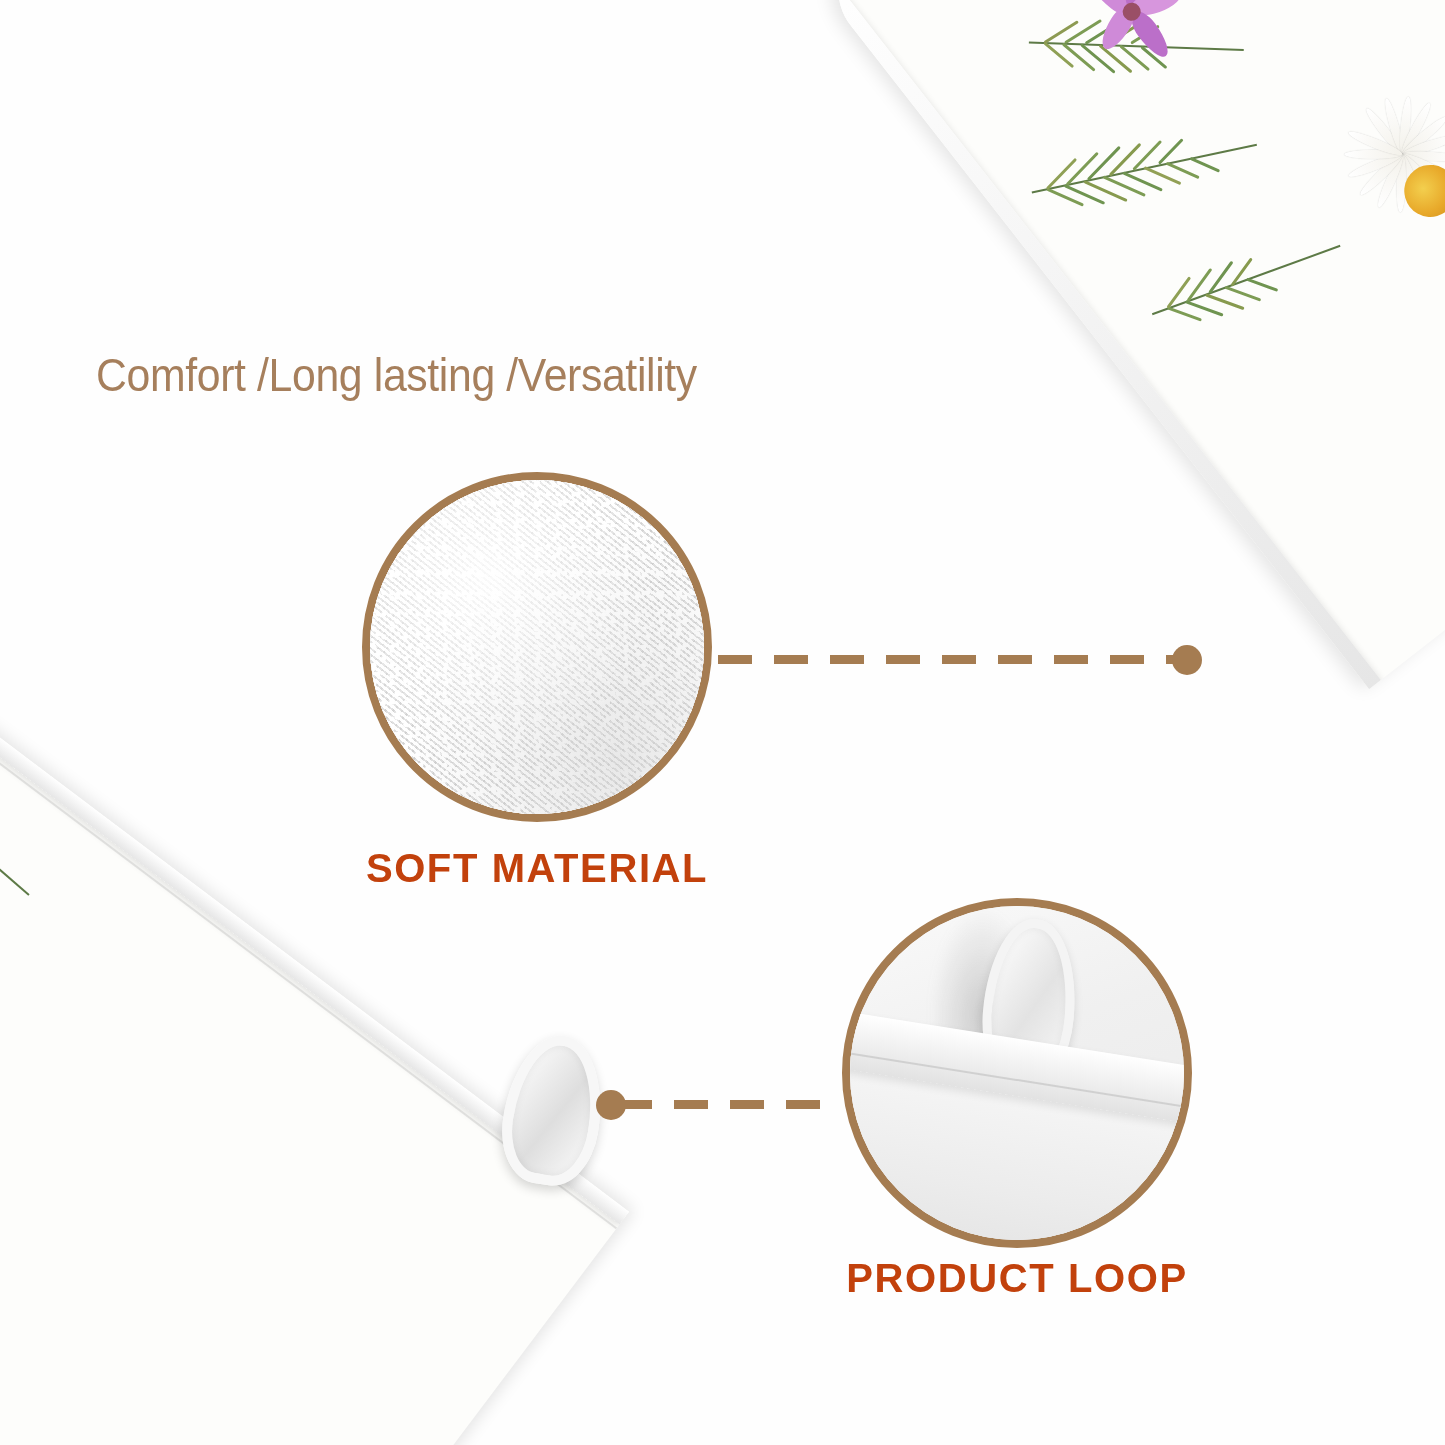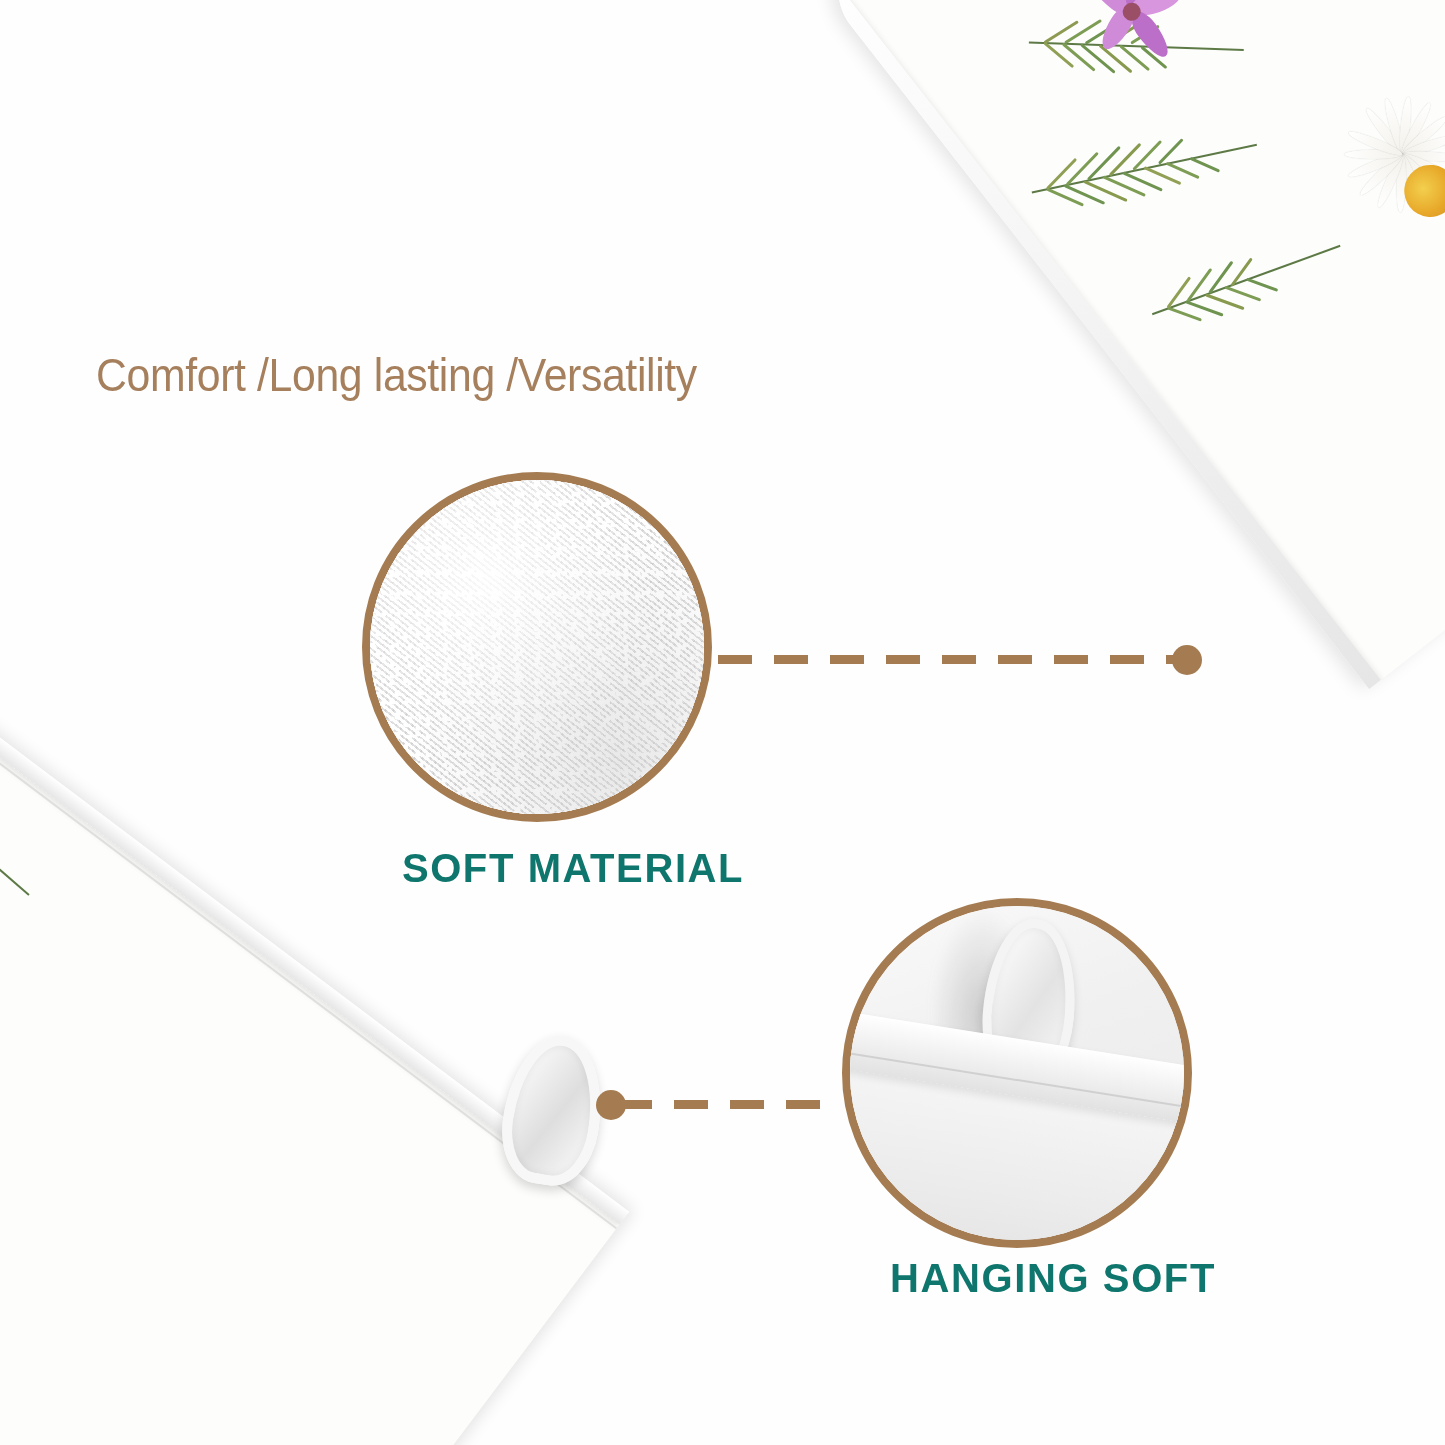--- a/index.html
+++ b/index.html
@@ -44,26 +44,25 @@
     border:8px solid #a57c51;
     box-sizing:border-box;
     overflow:hidden;
     position:relative;
     background:#f7f7f7;
   }
   .flabel{
     position:absolute;
     text-align:center;
     font-weight:bold;
-    color:#0f766e;
+    color:#c2410c;
     font-size:40px;
     letter-spacing:1.6px;
     white-space:nowrap;
     font-family:"Liberation Sans", sans-serif;
-    margin-left:36px;
   }
 
   
   .terry{
     position:absolute;inset:0;
     background-color:#f2f2f2;
     background-image:
       radial-gradient(circle at 22% 28%, #ffffff 0 2px, rgba(255,255,255,0) 3px),
       radial-gradient(circle at 62% 12%, #ffffff 0 2px, rgba(255,255,255,0) 3px),
       radial-gradient(circle at 85% 55%, #ffffff 0 2px, rgba(255,255,255,0) 3px),
@@ -298,18 +297,18 @@
     <div class="fcircle" style="width:350px;height:350px;">
       <div class="loopphoto">
         <div class="shade"></div>
         <div class="tab"></div>
         <div class="hem2"></div>
         <div class="hem"></div>
         <div class="stitch"></div>
       </div>
     </div>
   </div>
-  <div class="flabel" style="left:817px;top:1256px;width:400px;">HANGING SOFT</div>
+  <div class="flabel" style="left:817px;top:1256px;width:400px;">PRODUCT LOOP</div>
 
   <div class="dot" style="left:596px;top:1090px;width:30px;height:30px;"></div>
   <div class="dash" style="left:618px;top:1100px;width:222px;"></div>
 
 </div>
 
 </body></html>

